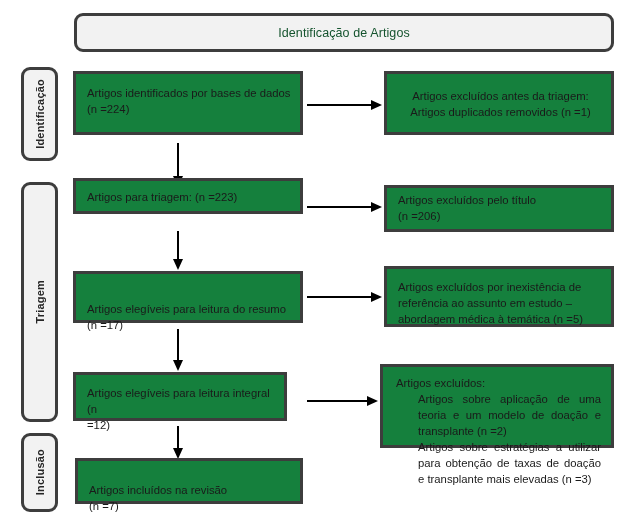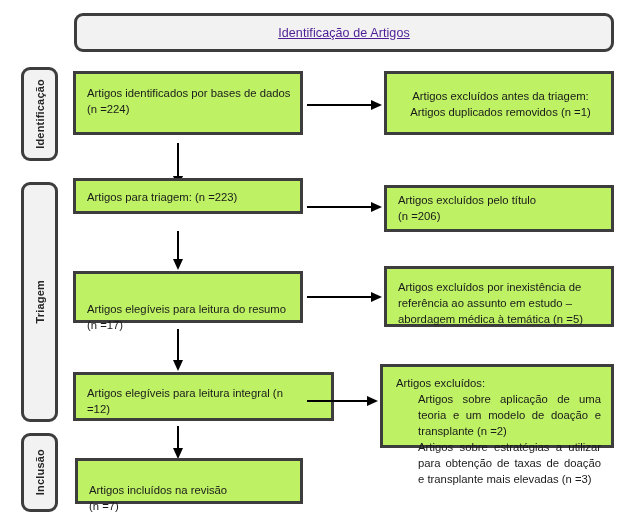--- a/index.html
+++ b/index.html
@@ -13,21 +13,21 @@
     position: relative;
     font-family: "Liberation Sans", sans-serif;
     color: #1a1a1a;
     overflow: hidden;
   }
 
   
   .node {
     position: absolute;
     box-sizing: border-box;
-    background: #bef264;
+    background: #15803d;
     border: 3px solid #3d3d3d;
   }
 
   
   .banner {
     position: absolute;
     box-sizing: border-box;
     left: 74px;
     top: 13px;
     width: 540px;
@@ -35,22 +35,21 @@
     background: #f2f2f2;
     border: 3px solid #3d3d3d;
     border-radius: 9px;
     display: flex;
     align-items: center;
     justify-content: center;
   }
   .banner-text {
     font-size: 12.5px;
     letter-spacing: .1px;
-    color: #4c1d95;
-    text-decoration: underline;
+    color: #14532d;
   }
 
   
   .stage {
     position: absolute;
     box-sizing: border-box;
     left: 21px;
     width: 37px;
     background: #f2f2f2;
     border: 3px solid #3d3d3d;
@@ -89,21 +88,21 @@
   
   #box-identified     { left: 73px;  top: 71px;  width: 230px; height: 64px; }
   #box-identified .box-text  { top: 11px; }
 
   #box-screening      { left: 73px;  top: 178px; width: 230px; height: 36px; }
   #box-screening .box-text   { top: 8px; }
 
   #box-abstract       { left: 73px;  top: 271px; width: 230px; height: 52px; }
   #box-abstract .box-text    { top: 12px; margin-top: 15px; }
 
-  #box-fulltext       { left: 73px;  top: 372px; width: 261px; height: 49px; }
+  #box-fulltext       { left: 73px;  top: 372px; width: 214px; height: 49px; }
   #box-fulltext .box-text    { top: 10px; }
 
   #box-included       { left: 75px;  top: 458px; width: 228px; height: 46px; }
   #box-included .box-text    { top: 9px; margin-top: 12px; }
 
   
   #box-excl-duplicates { left: 384px; top: 71px;  width: 230px; height: 64px; }
   #box-excl-duplicates .box-text { top: 14px; text-align: center; }
 
   #box-excl-title      { left: 384px; top: 185px; width: 230px; height: 47px; }

